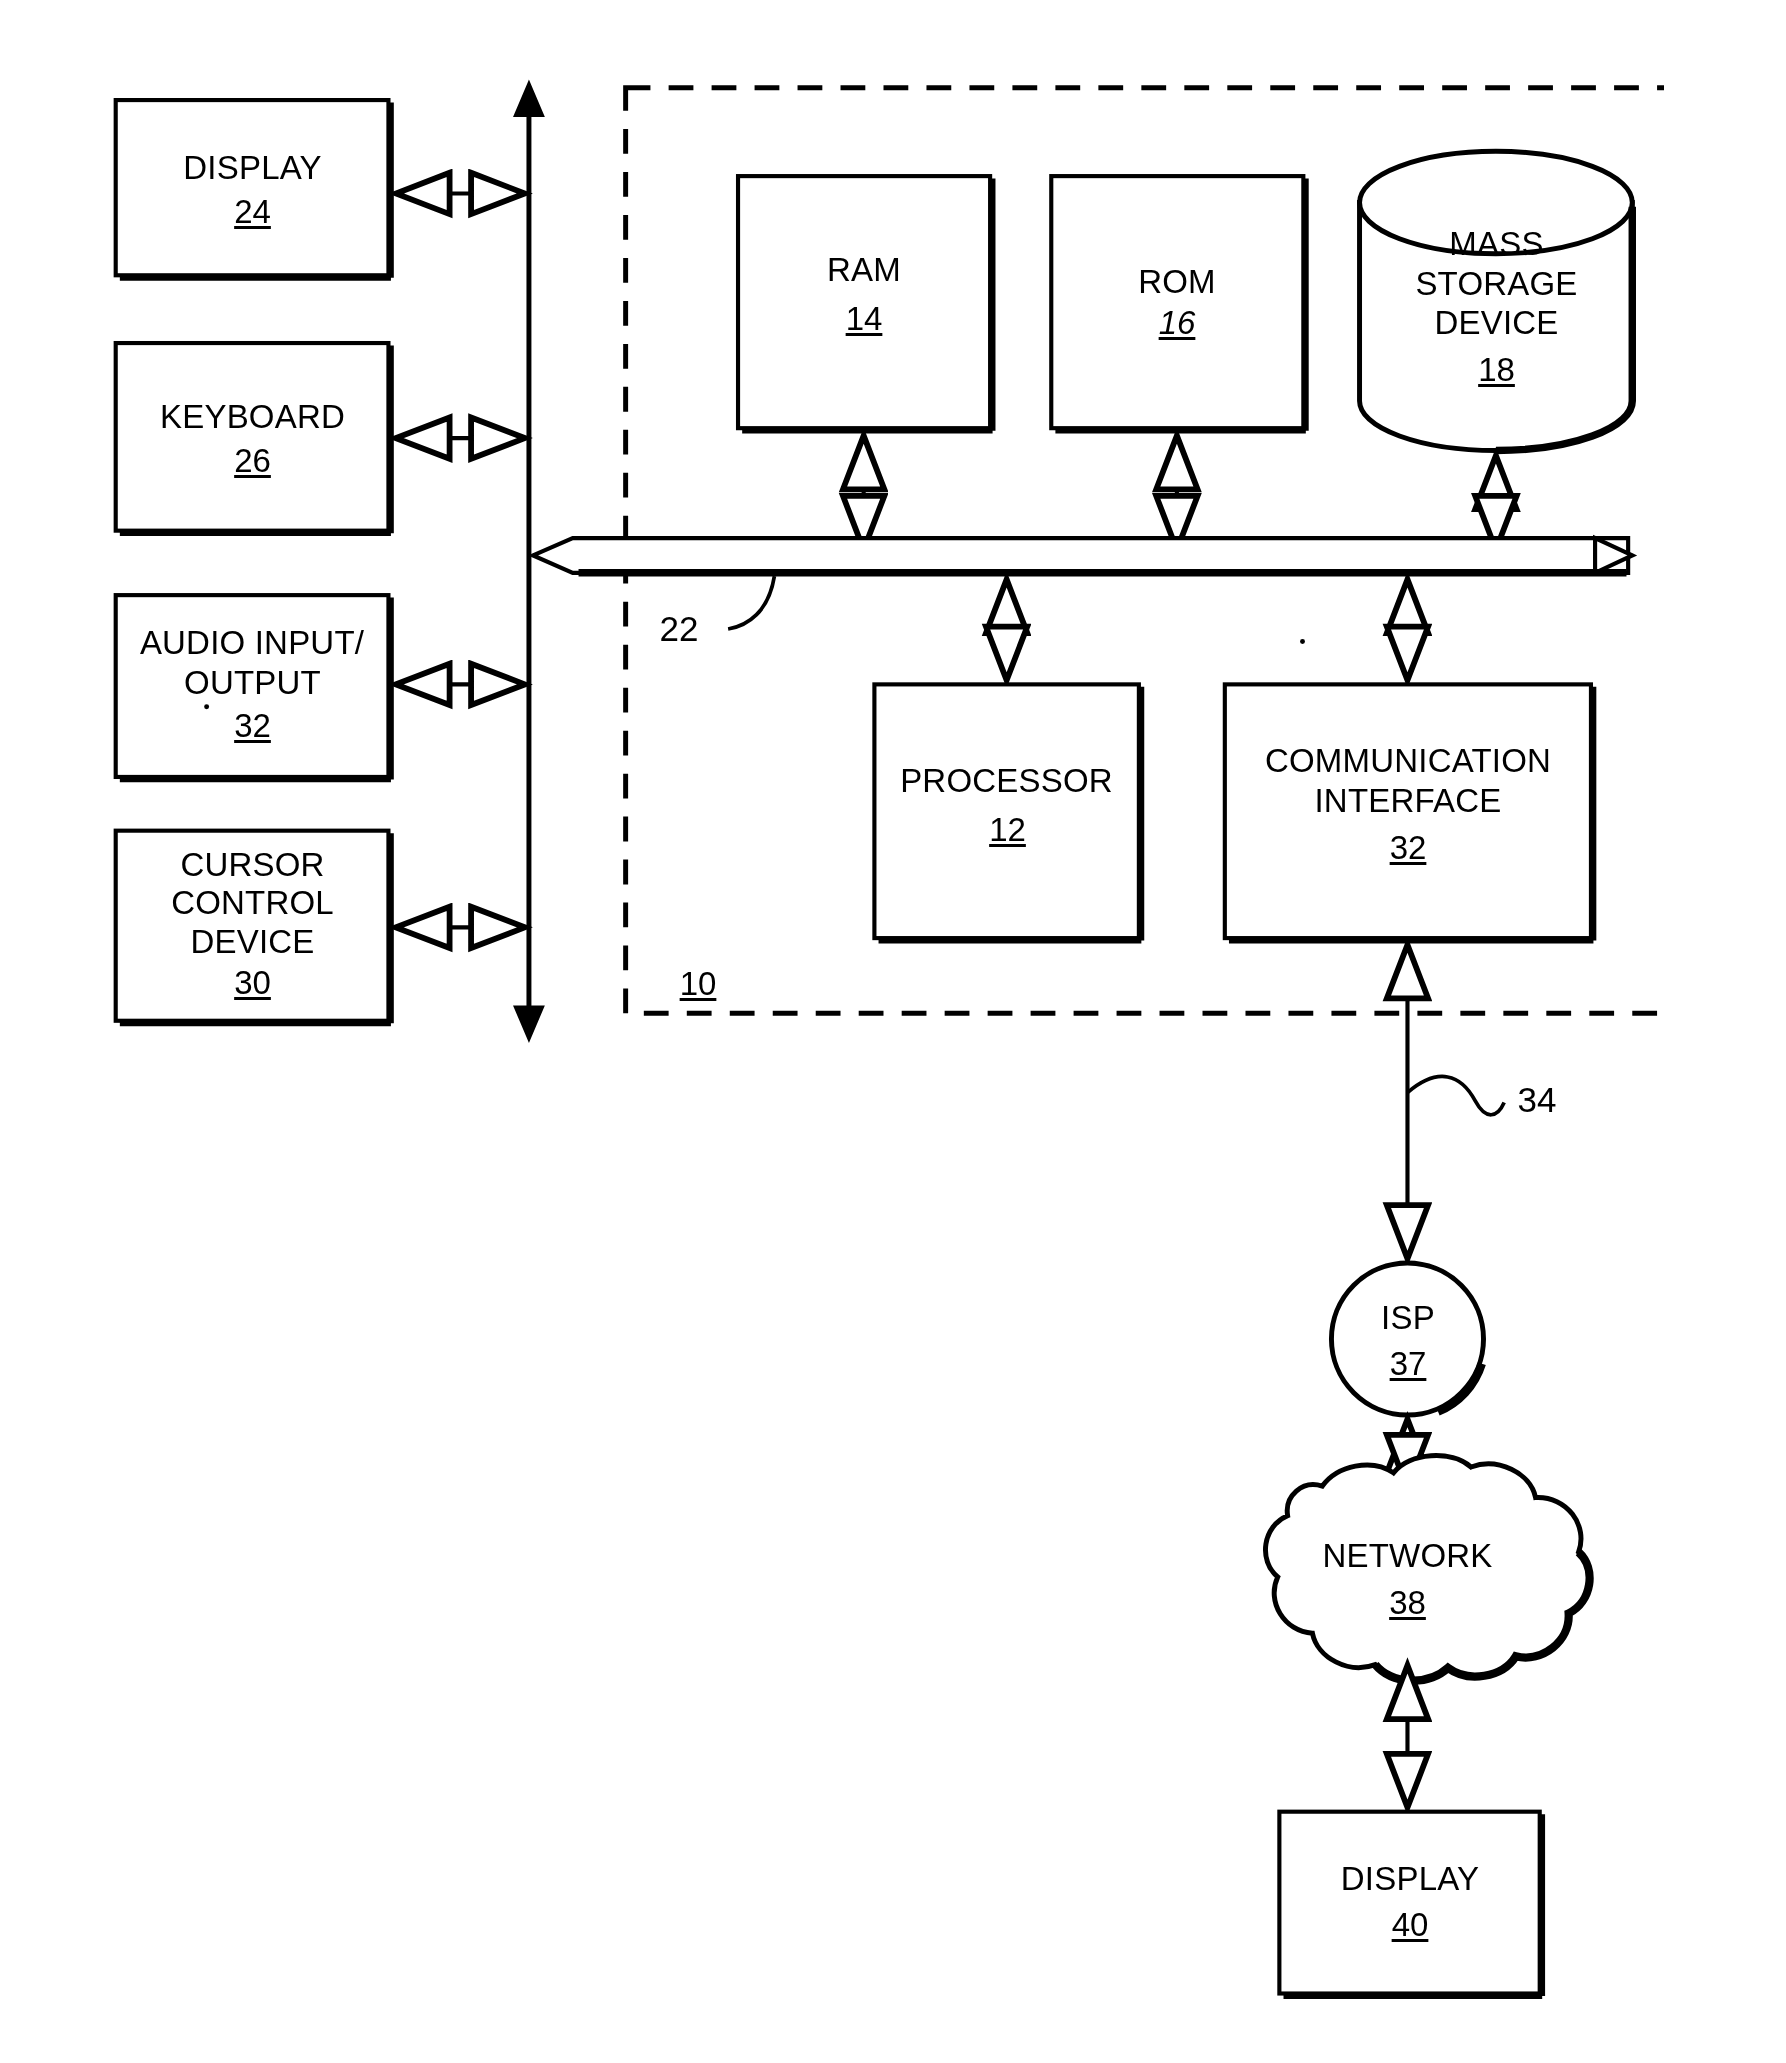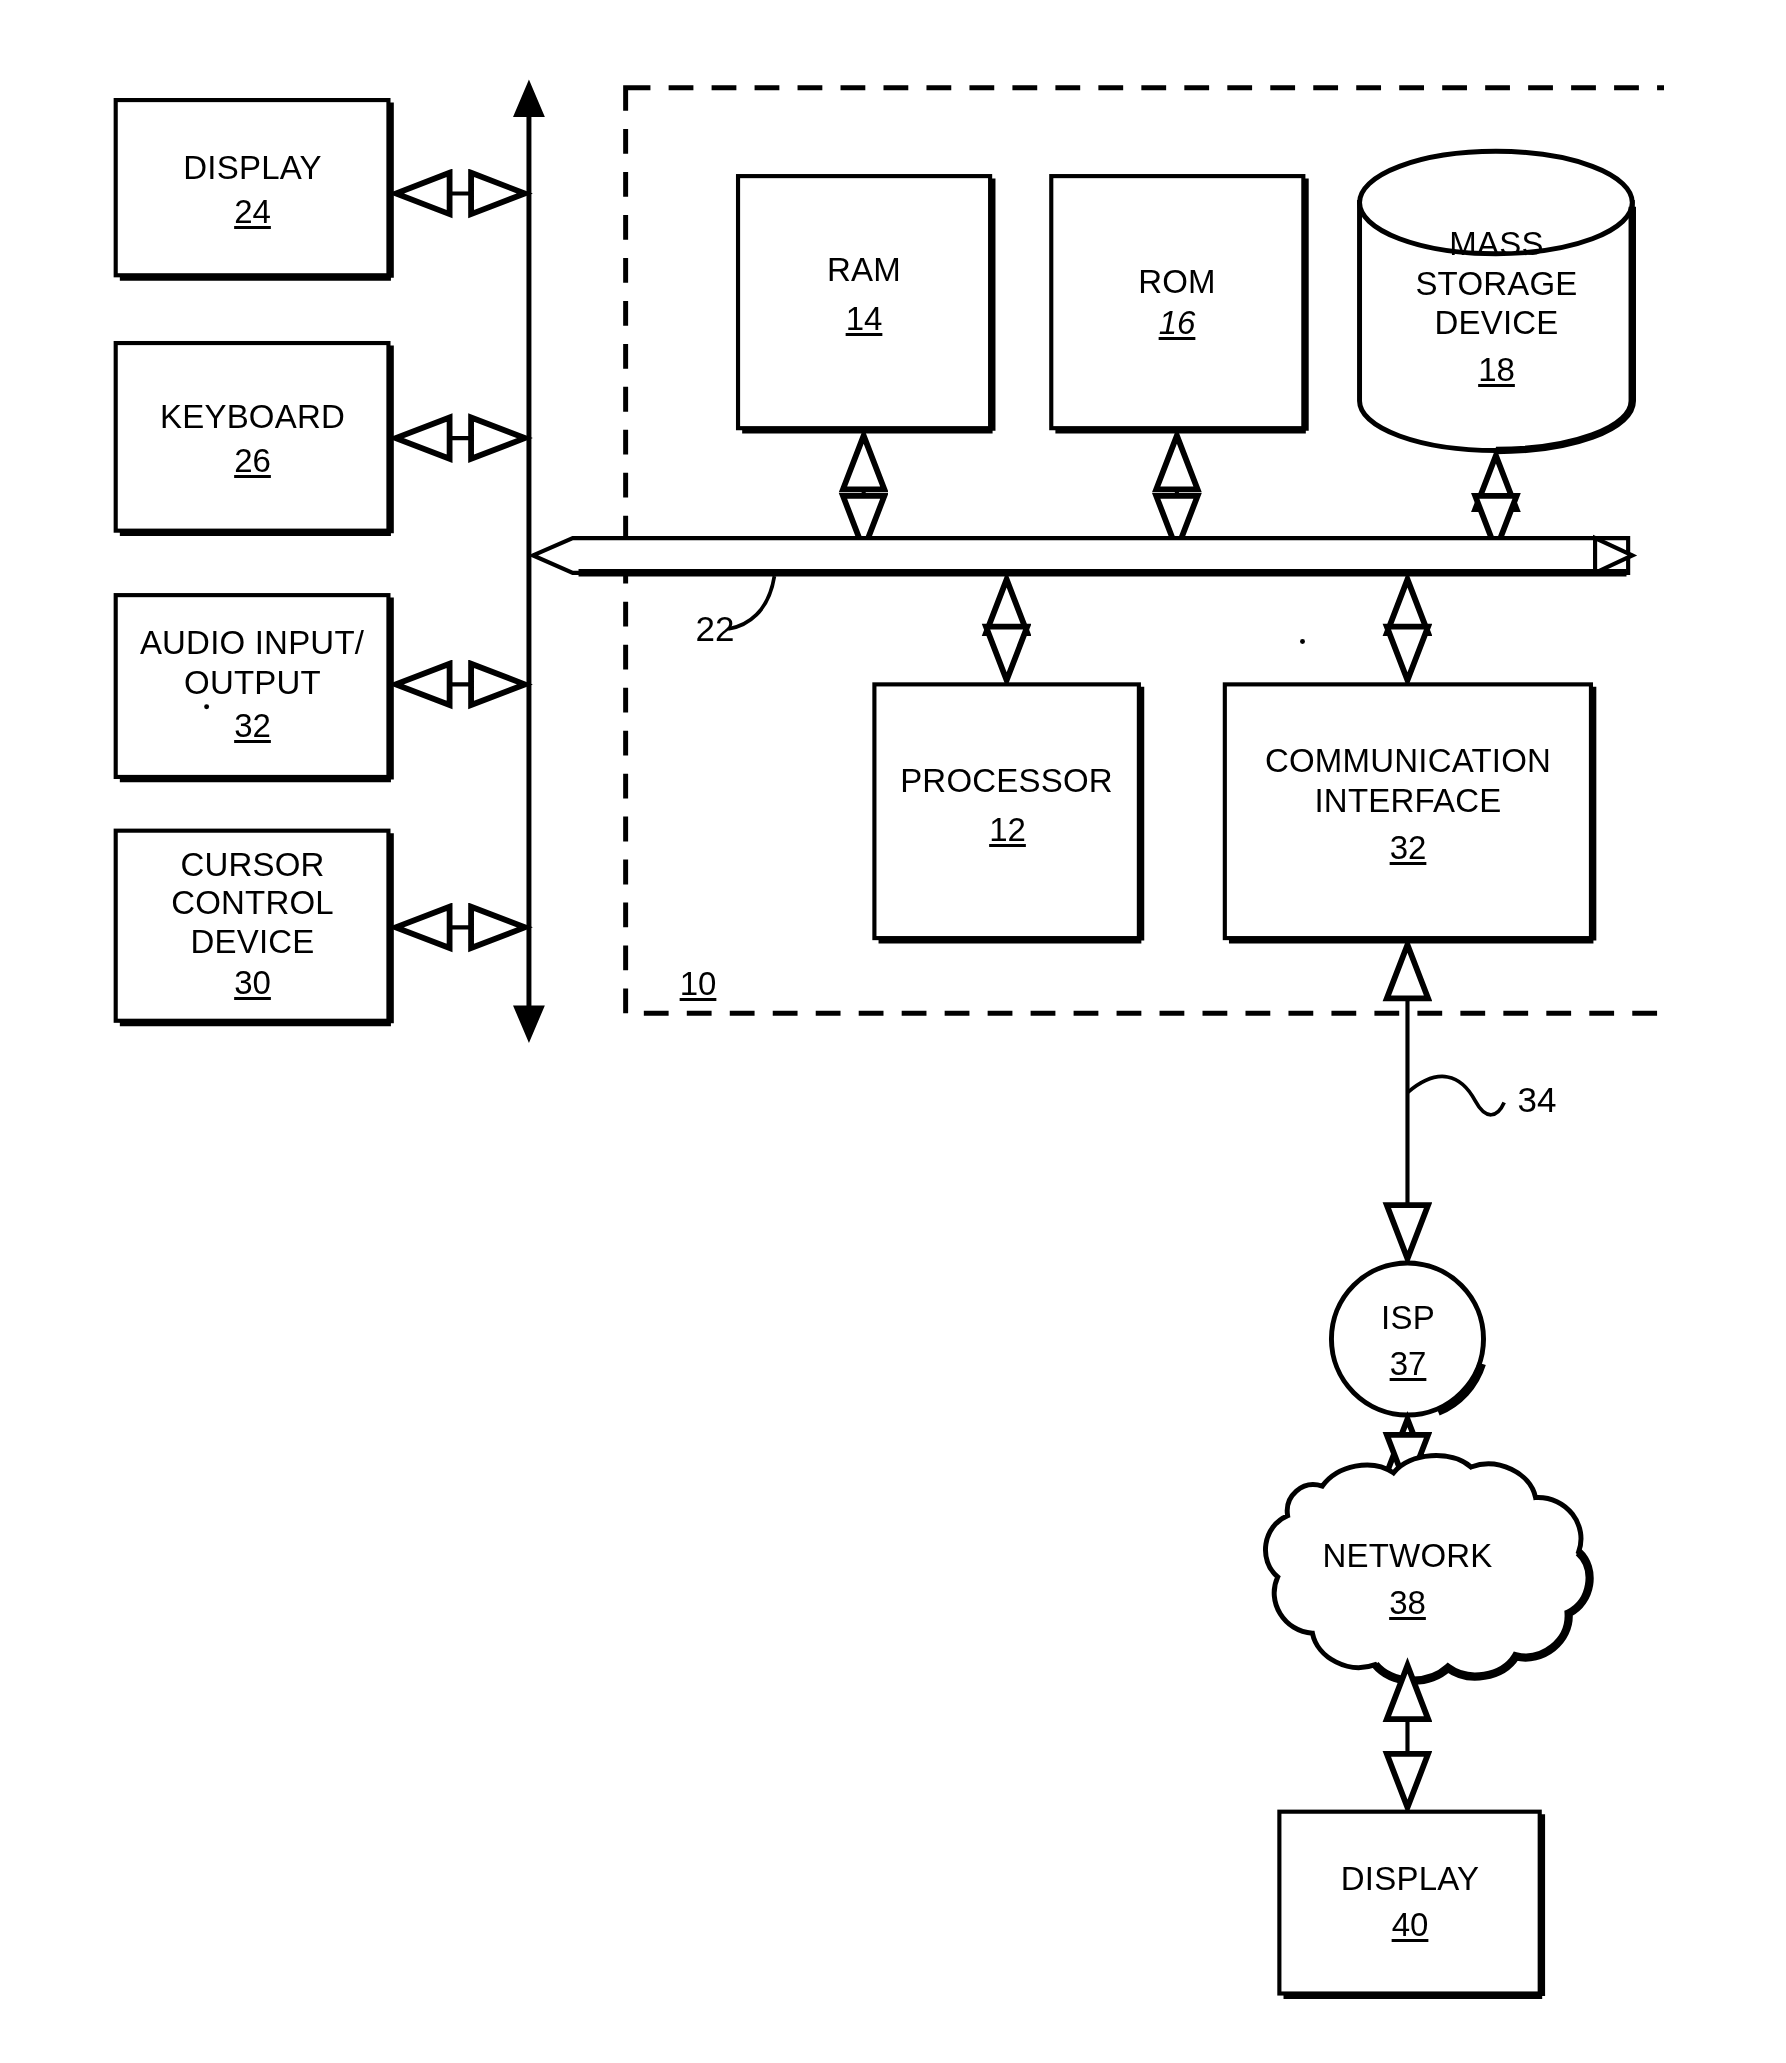--- a/index.html
+++ b/index.html
@@ -248,21 +248,21 @@
 
   <div class="lbl box-label" style="left:866px; top:762px; width:281px;">PROCESSOR</div>
   <div class="lbl ref" style="left:875px; top:811px; width:265px;">12</div>
 
   <div class="lbl box-label" style="left:1225px; top:742px; width:366px;">COMMUNICATION</div>
   <div class="lbl box-label" style="left:1225px; top:782px; width:366px;">INTERFACE</div>
   <div class="lbl ref" style="left:1225px; top:829px; width:366px;">32</div>
 
   <div class="lbl unit-ref" style="left:665px; top:965px; width:66px;">10</div>
 
-  <div class="lbl refnum-plain" style="left:682px; top:608px; width:66px;">22</div>
+  <div class="lbl refnum-plain" style="left:646px; top:608px; width:66px;">22</div>
 
   <div class="lbl refnum-plain" style="left:1500px; top:1079px; width:74px;">34</div>
 
   <div class="lbl box-label" style="left:1332px; top:1299px; width:152px;">ISP</div>
   <div class="lbl ref" style="left:1332px; top:1345px; width:152px;">37</div>
 
   <div class="lbl box-label" style="left:1242px; top:1537px; width:331px;">NETWORK</div>
   <div class="lbl ref" style="left:1242px; top:1584px; width:331px;">38</div>
 
   <div class="lbl box-label" style="left:1280px; top:1860px; width:260px;">DISPLAY</div>

